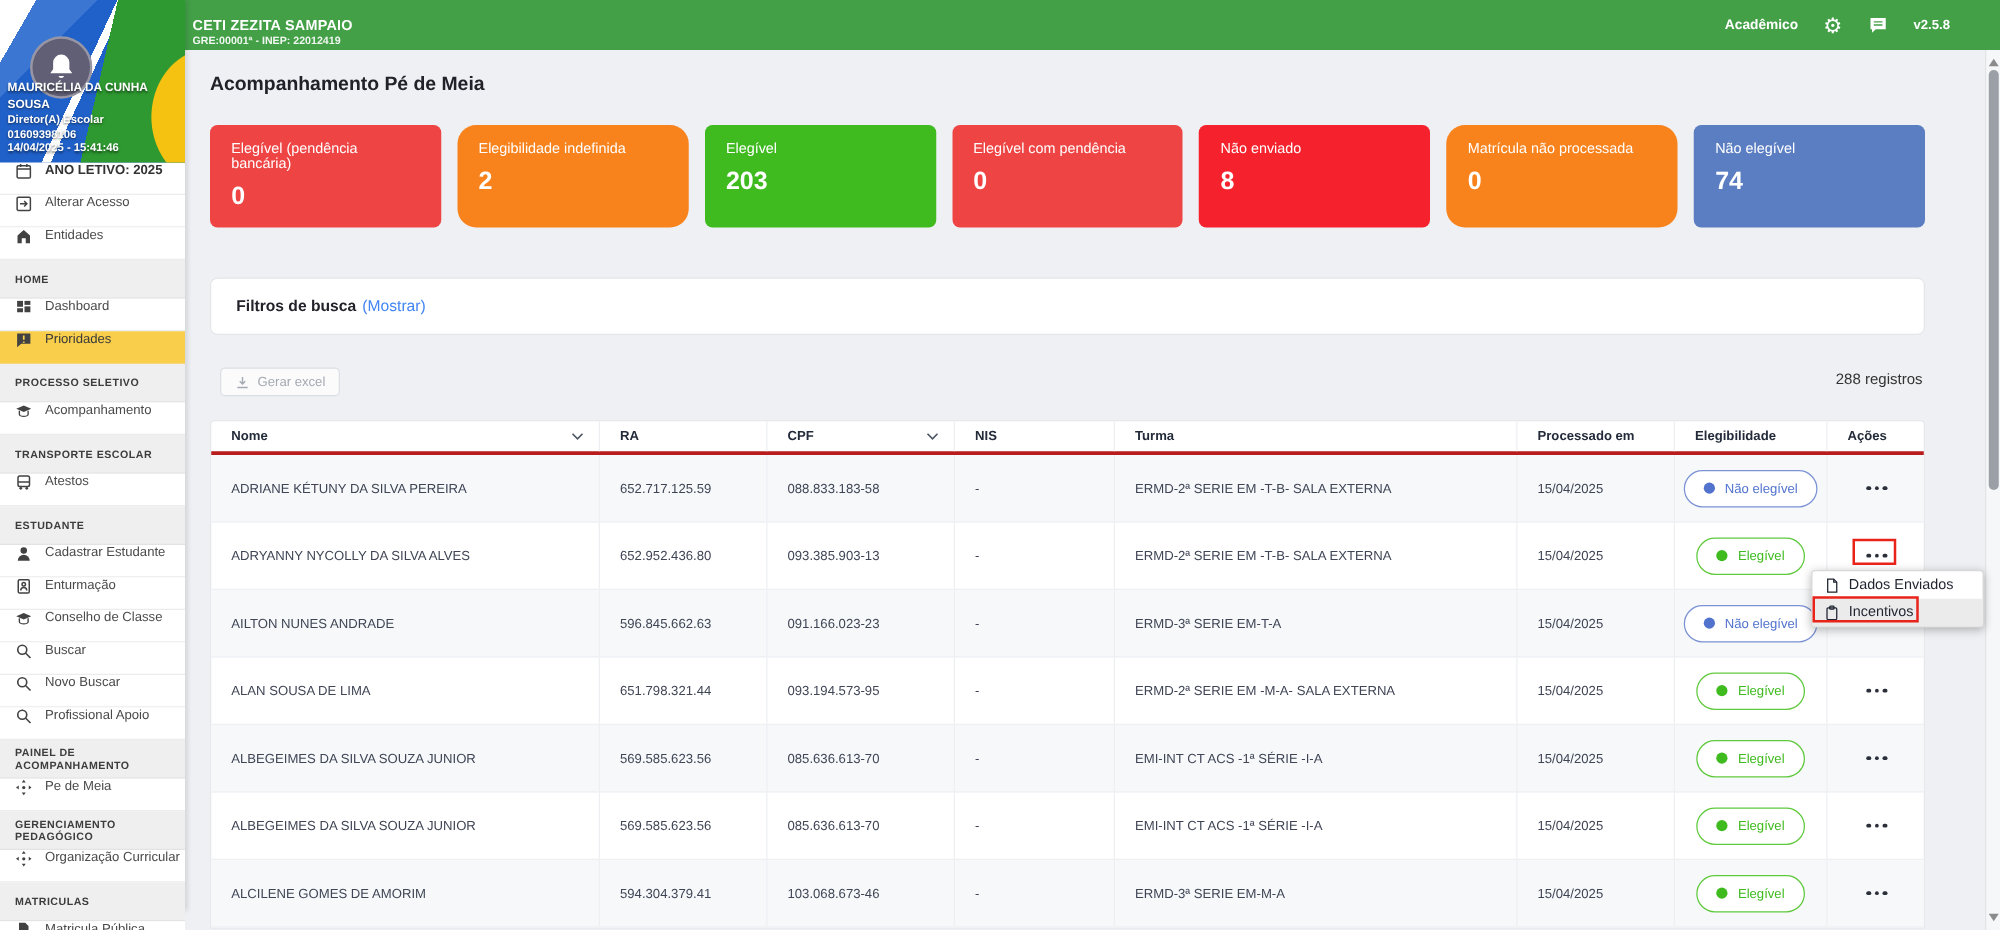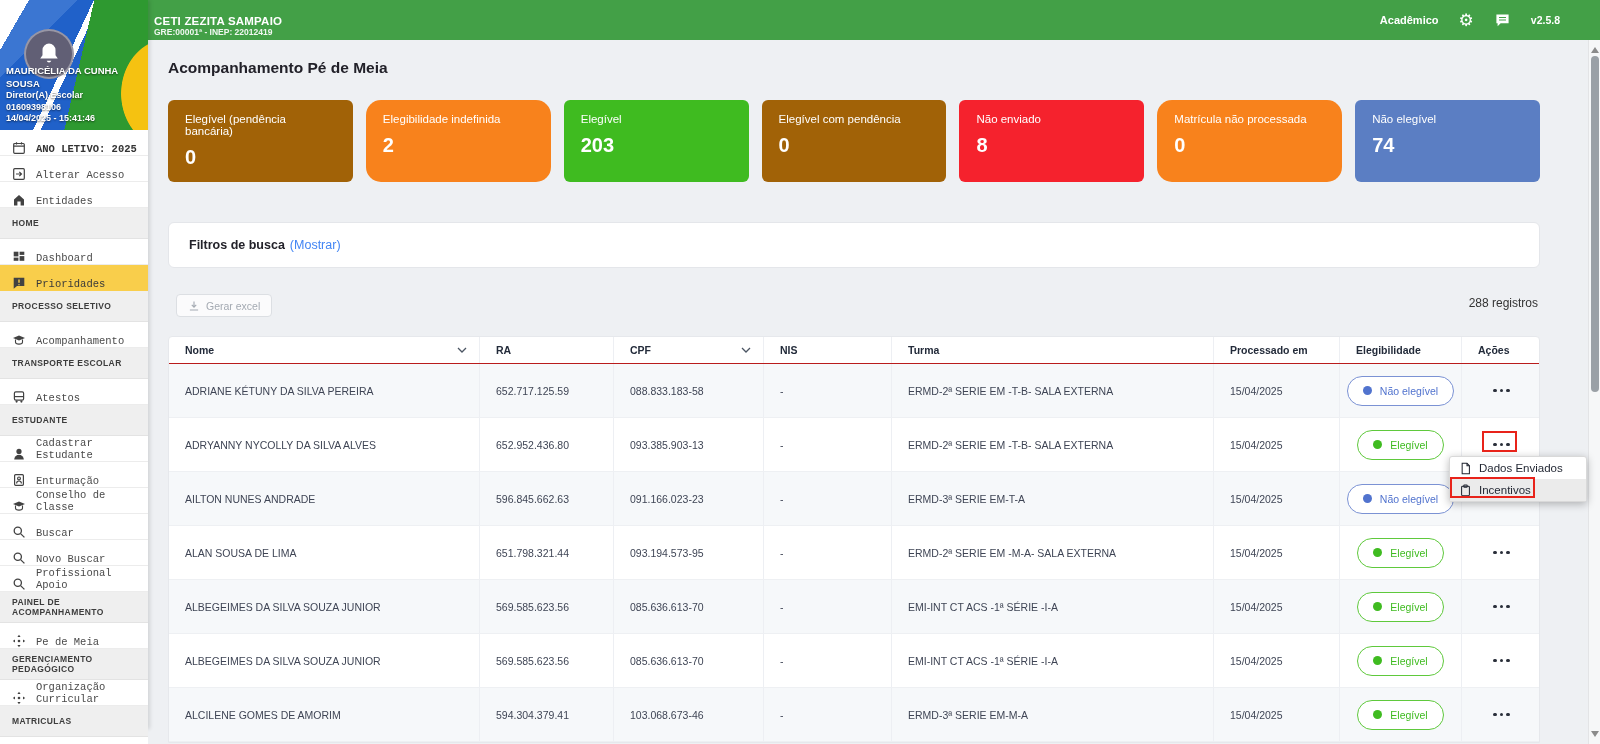--- a/index.html
+++ b/index.html
@@ -32,57 +32,57 @@
   }
   .avatar { position:absolute; left:24px; top:29px; width:50px; height:50px; border-radius:50%;
             background:#615f75; border:2px solid rgba(255,255,255,.35);
             display:flex; align-items:center; justify-content:center; }
   .profile-text { position:absolute; left:6px; bottom:5px; right:4px; color:#fff;
                   text-shadow:0 1px 2px rgba(0,0,0,.55); line-height:1.3; }
   .profile-name { font-size:9.5px; font-weight:bold; }
   .profile-line { font-size:9px; font-weight:bold; }
 
   .nav { width:148px; }
-  .nav-item { display:flex; align-items:flex-end; gap:10px; height:26px; padding-left:12px;
-              font-size:10.5px; color:#4a4a4a; border-bottom:1px solid #ececec; cursor:pointer; background:#fff;font-family:Liberation Mono, monospace; }
+  .nav-item { display:flex; align-items:flex-start; gap:10px; height:26px; padding-left:12px;
+              font-size:10.5px; color:#4a4a4a; border-bottom:1px solid #ececec; cursor:pointer; background:#fff; }
   .nav-item .ic { width:14px; height:14px; flex:0 0 14px; color:#424242; }
   .nav-item.bold { font-weight:bold; color:#333; }
   .nav-item.active { background:#F9CE4B; border-bottom:1px solid #F9CE4B; color:#3a3a3a; }
   .nav-section { height:31px; display:flex; align-items:center; padding-left:12px;
                  background:#efefef; color:#3d3d3d; font-size:8.5px; font-weight:bold;
                  letter-spacing:.4px; border-bottom:1px solid #e3e3e3; }
 
   
   .page-title { position:absolute; left:168px; top:59px; font-size:15.5px; font-weight:600; color:#222129; }
 
   .cards { position:absolute; left:168px; top:100px; width:1372px; height:82px; display:flex; gap:13px; }
   .card { flex:1 1 0; border-radius:6px; color:#fff; padding:13px 17px; }
   .card-label { font-size:11.5px; }
   .card-value { font-size:20px; font-weight:bold; margin-top:9px; }
-  .card-amber  { background:#a16207; }
+  .card-amber  { background:#ef4444; }
   .card-orange { background:#F8821C;border-radius:15px; }
   .card-green  { background:#3FBB20; }
   .card-red    { background:#F5222D; }
   .card-blue   { background:#5B7EC3; }
 
   .filters { position:absolute; left:168px; top:222px; width:1372px; height:46px; background:#fff;
              border:1px solid #e4e6ea; border-radius:6px; display:flex; align-items:center; padding-left:20px; }
   .filters-label { font-size:12.5px; font-weight:bold; color:#23222a; }
   .filters-toggle { font-size:12.5px; color:#4285F4; margin-left:5px; cursor:pointer; }
 
   .excel-btn { position:absolute; left:176px; top:294px; height:23px; display:flex; align-items:center; gap:6px;
                background:#fbfbfc; border:1px solid #dcdfe3; border-radius:4px; padding:0 11px;
                font-size:10.5px; color:#a4aab2; cursor:pointer; }
   .records { position:absolute; right:62px; top:296px; font-size:12px; color:#333; }
 
   
   .table { position:absolute; left:168px; top:336px; width:1372px; background:#fff;
            border:1px solid #e6e8ec; border-radius:4px 4px 0 0; }
   .trow { display:grid; grid-template-columns:310px 134px 150px 128px 322px 126px 122px 80px; }
-  .thead { height:27px; border-bottom:1px solid #b91c1c; }
+  .thead { height:27px; border-bottom:3px solid #b91c1c; }
   .thead .tcell { font-size:10.5px; font-weight:bold; color:#232b3a; }
   .tcell { display:flex; align-items:center; padding-left:16px; border-left:1px solid #edeff3;
            font-size:10.5px; color:#3f4555; overflow:hidden; }
   .tcell:first-child { border-left:none; }
   .sortable { justify-content:space-between; padding-right:12px; cursor:pointer; }
   .tbody-row { height:54px; border-bottom:1px solid #eef0f3; }
   .r-alt { background:#f6f8fa; }
   .cell-center { justify-content:center; padding-left:0; }
 
   .badge { display:inline-flex; align-items:center; gap:8px; height:30px; padding:0 15px;

